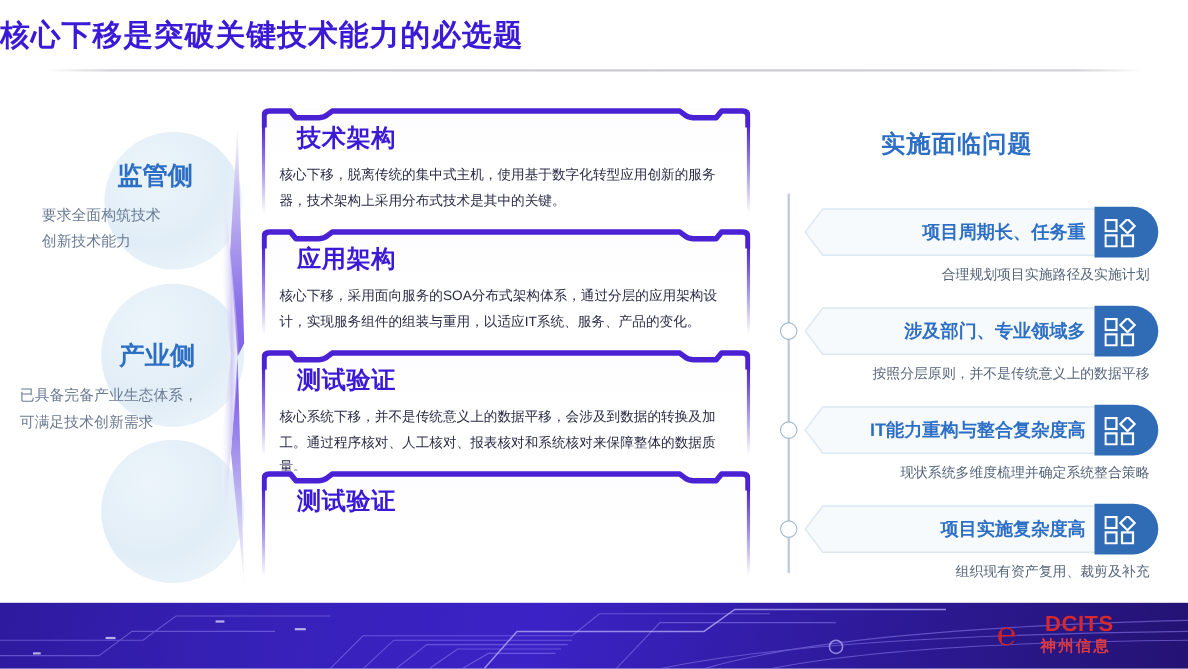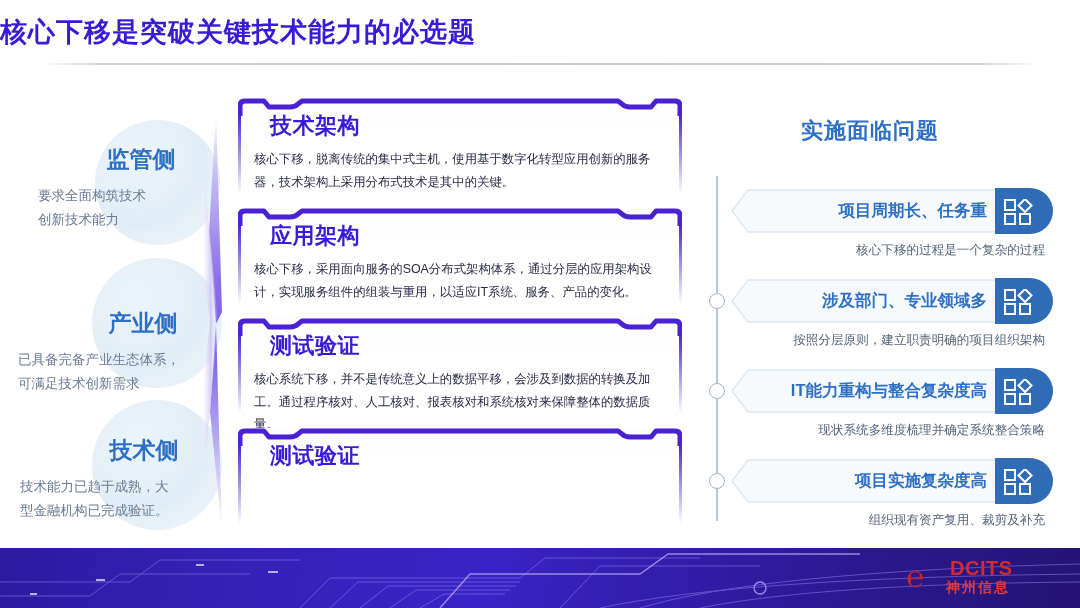--- a/index.html
+++ b/index.html
@@ -158,24 +158,20 @@
   <div class="side-block sb1">
     <div class="side-head">监管侧</div>
     <div class="side-body">要求全面构筑技术<br>创新技术能力</div>
   </div>
 
   <div class="side-block sb2">
     <div class="side-head">产业侧</div>
     <div class="side-body">已具备完备产业生态体系，<br>可满足技术创新需求</div>
   </div>
 
-  <div class="side-block sb3">
-    <div class="side-head">技术侧</div>
-    <div class="side-body">技术能力已趋于成熟，大<br>型金融机构已完成验证。</div>
-  </div>
 </div>
 
 <svg class="blade" viewBox="0 0 34 420" preserveAspectRatio="none">
   <defs>
     <linearGradient id="bladeGrad" x1="0" y1="0" x2="0" y2="1">
       <stop offset="0%" stop-color="#ffffff"></stop>
       <stop offset="14%" stop-color="#c8c0f2"></stop>
       <stop offset="40%" stop-color="#8a6fe8"></stop>
       <stop offset="56%" stop-color="#7a5ce6"></stop>
       <stop offset="78%" stop-color="#b7abef"></stop>
@@ -275,39 +271,39 @@
       <div class="pill-label">项目周期长、任务重</div>
       <div class="badge">
         <svg width="40" height="26" viewBox="0 0 40 26">
           <rect x="1" y="1" width="10" height="10" fill="none" stroke="#fff" stroke-width="2"></rect>
           <rect x="1" y="15" width="10" height="10" fill="none" stroke="#fff" stroke-width="2"></rect>
           <rect x="16" y="15" width="10" height="10" fill="none" stroke="#fff" stroke-width="2"></rect>
           <path d="M21,0 L27.5,6.5 L21,13 L14.5,6.5 Z" fill="none" stroke="#fff" stroke-width="2"></path>
         </svg>
       </div>
     </div>
-    <div class="ritem-sub">核心下移的过程是一个复杂的过程</div>
+    <div class="ritem-sub">合理规划项目实施路径及实施计划</div>
   </div>
 
   <div class="ritem ri2">
     <div class="pill">
       <svg width="325" height="46" style="position:absolute;left:0;top:0">
         <path d="M276,2 L20,2 L4,23 L20,44 L276,44" fill="#f6fafd" stroke="#dce8f2" stroke-width="1.4" stroke-linejoin="round"></path>
       </svg>
       <div class="pill-label">涉及部门、专业领域多</div>
       <div class="badge">
         <svg width="40" height="26" viewBox="0 0 40 26">
           <rect x="1" y="1" width="10" height="10" fill="none" stroke="#fff" stroke-width="2"></rect>
           <rect x="1" y="15" width="10" height="10" fill="none" stroke="#fff" stroke-width="2"></rect>
           <rect x="16" y="15" width="10" height="10" fill="none" stroke="#fff" stroke-width="2"></rect>
           <path d="M21,0 L27.5,6.5 L21,13 L14.5,6.5 Z" fill="none" stroke="#fff" stroke-width="2"></path>
         </svg>
       </div>
     </div>
-    <div class="ritem-sub">按照分层原则，建立职责明确的项目组织架构</div>
+    <div class="ritem-sub">按照分层原则，并不是传统意义上的数据平移</div>
   </div>
 
   <div class="ritem ri3">
     <div class="pill">
       <svg width="325" height="46" style="position:absolute;left:0;top:0">
         <path d="M276,2 L20,2 L4,23 L20,44 L276,44" fill="#f6fafd" stroke="#dce8f2" stroke-width="1.4" stroke-linejoin="round"></path>
       </svg>
       <div class="pill-label">IT能力重构与整合复杂度高</div>
       <div class="badge">
         <svg width="40" height="26" viewBox="0 0 40 26">

